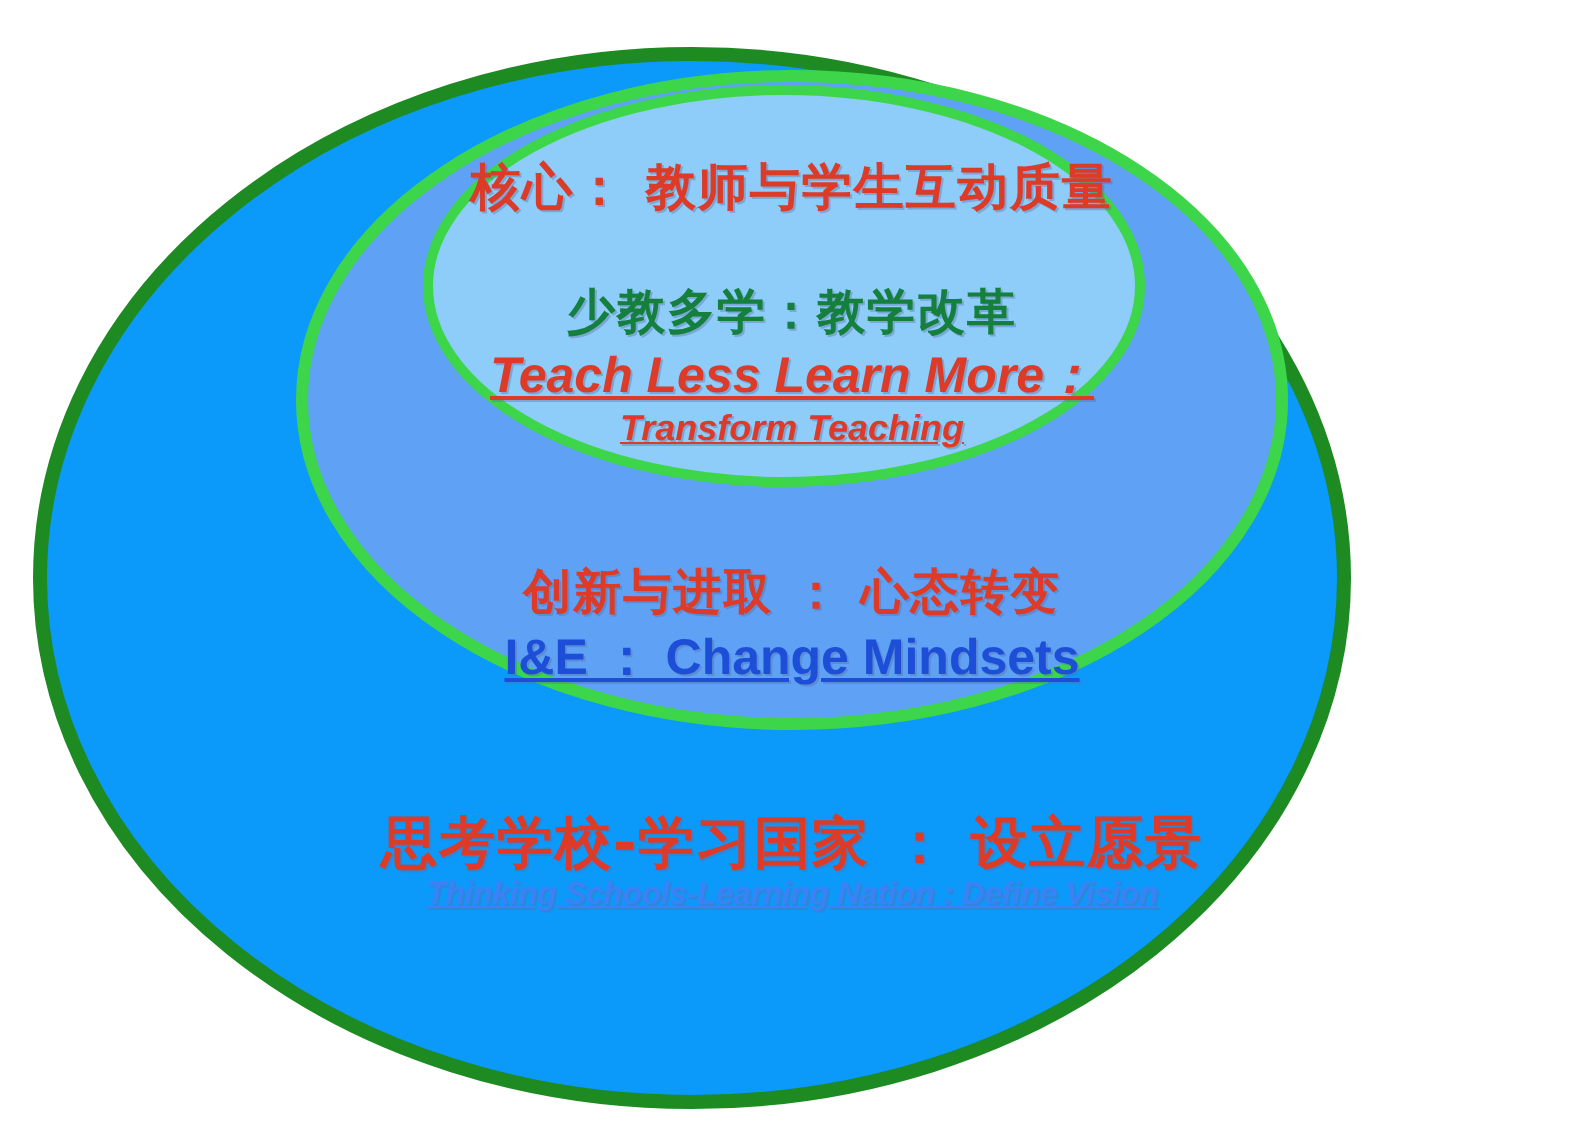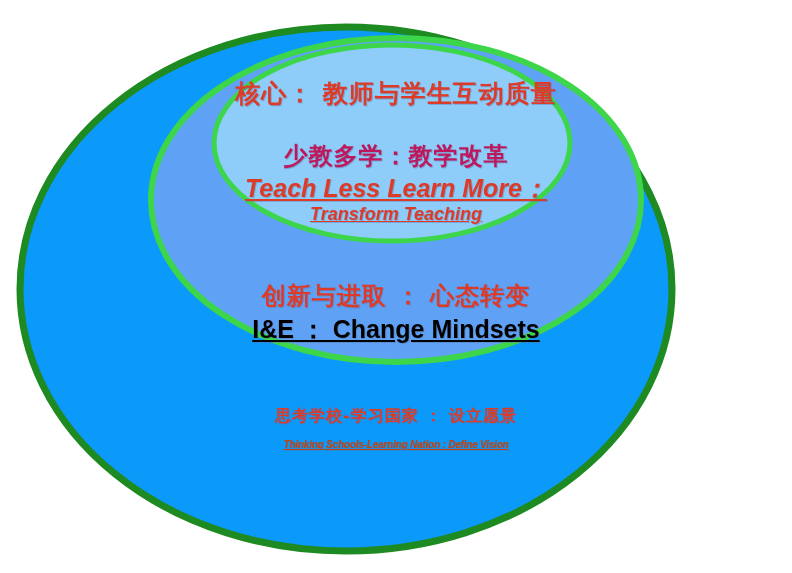--- a/index.html
+++ b/index.html
@@ -66,49 +66,49 @@
   #core-cn-line    { top: 80px;  font-size: 25px; letter-spacing: 1px; }
   #tllm-cn-line    { top: 143px; font-size: 24px; letter-spacing: 1px; }
   #tllm-en-line    { top: 175px; font-size: 25px; letter-spacing: 0px; }
   #tllm-en-line2   { top: 205px; font-size: 18px; letter-spacing: 0px; }
 
   
   #ie-cn-line      { top: 283px; font-size: 24px; letter-spacing: 1px; }
   #ie-en-line      { top: 316px; font-size: 25px; font-style: normal; letter-spacing: 0px; }
 
   
-  #tsln-cn-line    { top: 407px; font-size: 16px; letter-spacing: 1px; }
+  #tsln-cn-line    { top: 407px; font-size: 28px; letter-spacing: 1px; }
   #tsln-en-line    { top: 439px; font-size: 24px; letter-spacing: -0.2px; }
 </style>
 </head>
 <body>
 
 <div id="stage" style="background: rgb(255, 255, 255);">
 
   <svg id="diagram-svg" viewBox="0 0 792 573" xmlns="http://www.w3.org/2000/svg">
 
     <ellipse id="ring-outer" cx="346" cy="289" rx="326" ry="262" fill="#0b99fa" stroke="#1d8a22" stroke-width="7"></ellipse>
 
     <ellipse id="ring-middle" cx="396" cy="200" rx="245" ry="162" fill="#5ea1f5" stroke="#3dd64b" stroke-width="6"></ellipse>
 
     <ellipse id="ring-inner" cx="392" cy="143" rx="178" ry="98" fill="#8ecdfa" stroke="#3dd64b" stroke-width="5"></ellipse>
   </svg>
 
   <div class="text-layer">
 
     <div class="tline cn" id="core-cn-line" style="color: rgb(221, 58, 40);">核心：  教师与学生互动质量</div>
 
-    <div class="tline cn" id="tllm-cn-line" style="color: #be185d;">少教多学：教学改革</div>
+    <div class="tline cn" id="tllm-cn-line" style="color: #15803d;">少教多学：教学改革</div>
 
     <div class="tline en" id="tllm-en-line" style="color: rgb(221, 58, 40);">Teach Less Learn More：</div>
 
     <div class="tline en" id="tllm-en-line2" style="color: rgb(221, 58, 40);">Transform Teaching</div>
 
     <div class="tline cn" id="ie-cn-line" style="color: rgb(221, 58, 40);">创新与进取  ：  心态转变</div>
 
-    <div class="tline en" id="ie-en-line" style="color: #000000;">I&amp;E  ：  Change Mindsets</div>
+    <div class="tline en" id="ie-en-line" style="color: #1d4ed8;">I&amp;E  ：  Change Mindsets</div>
 
     <div class="tline cn" id="tsln-cn-line" style="color: rgb(221, 58, 40);">思考学校-学习国家  ：  设立愿景</div>
 
-    <div class="tline en" id="tsln-en-line" style="color: #c2410c; font-size: 10px;">Thinking Schools-Learning Nation : Define Vision</div>
+    <div class="tline en" id="tsln-en-line" style="color: #3b82f6; font-size: 16px;">Thinking Schools-Learning Nation : Define Vision</div>
 
   </div>
 </div>
 
 </body></html>

